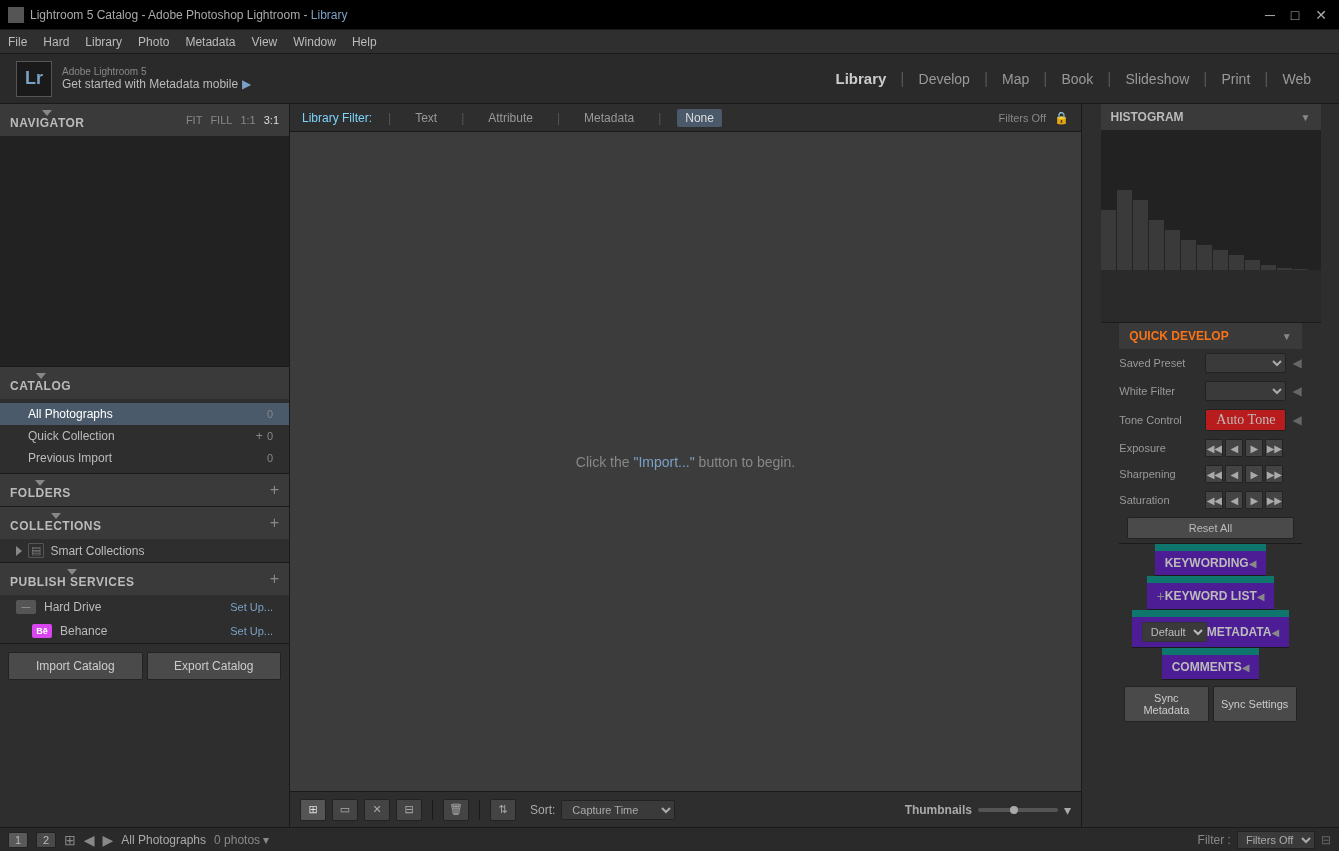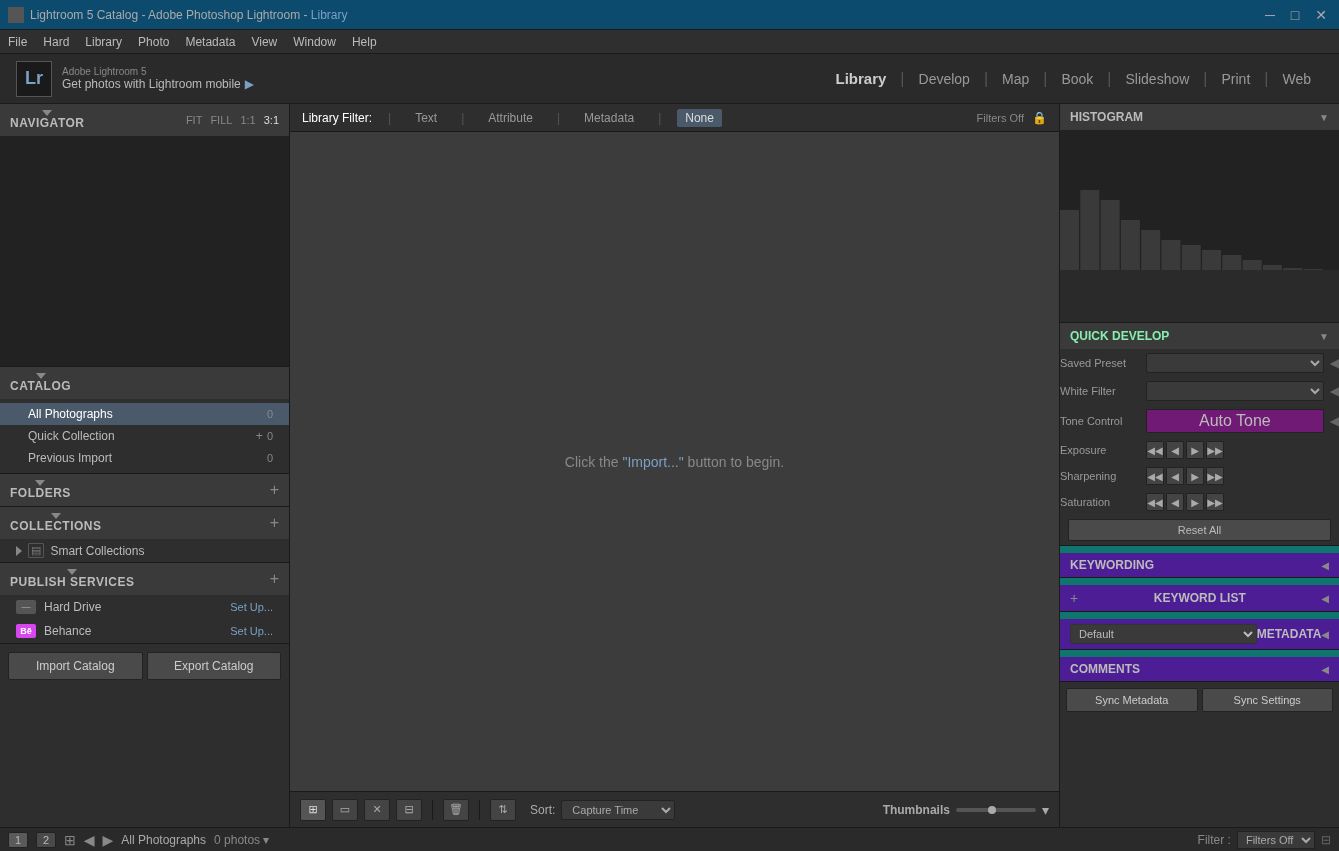--- a/index.html
+++ b/index.html
@@ -8,21 +8,21 @@
       background: #3a3a3a;
       color: #ccc;
       font-size: 12px;
       width: 1339px;
       height: 851px;
       overflow: hidden;
     }
 
     
     .title-bar {
-      background: #0c4a6e;
+      background: #000000;
       height: 30px;
       display: flex;
       align-items: center;
       justify-content: space-between;
       padding: 0 8px;
       border-bottom: 1px solid #1a1a1a;
     }
     .title-bar-left {
       display: flex;
       align-items: center;
@@ -246,20 +246,21 @@
       align-items: center;
       justify-content: center;
       font-size: 9px;
       color: #aaa;
     }
     .behance-icon {
       background: #d946ef;
       color: white;
       font-weight: bold;
       font-size: 9px;
+      margin-left: 16px;
     }
 
     
     .catalog-buttons {
       display: flex;
       gap: 4px;
       padding: 8px;
     }
     .catalog-btn {
       flex: 1;
@@ -285,21 +286,21 @@
     .library-filter {
       height: 28px;
       background: #2e2e2e;
       border-bottom: 1px solid #1a1a1a;
       display: flex;
       align-items: center;
       padding: 0 12px;
       gap: 16px;
     }
     .filter-label {
-      color: #ffffff;
+      color: #7dd3fc;
       font-size: 12px;
     }
     .filter-option {
       color: #999;
       font-size: 12px;
       cursor: pointer;
       padding: 2px 8px;
       border-radius: 2px;
     }
     .filter-option.active {
@@ -413,26 +414,27 @@
       left: 40%;
     }
     .thumb-dropdown {
       color: #aaa;
       font-size: 14px;
       cursor: pointer;
     }
 
     
     .right-panel {
-      width: 280px;
+      width: 258px;
       background: #2e2e2e;
       border-left: 1px solid #1a1a1a;
       display: flex;
       flex-direction: column;
       overflow-y: auto;
+      align-items: center;
     }
 
     
     .histogram-section {
       border-bottom: 1px solid #1a1a1a;
     }
     .histogram-header {
       display: flex;
       align-items: center;
       justify-content: space-between;
@@ -457,21 +459,21 @@
     }
     .qd-header {
       display: flex;
       align-items: center;
       justify-content: space-between;
       padding: 6px 10px;
       background: #3a3a3a;
       cursor: pointer;
     }
     .qd-title {
-      color: #86efac;
+      color: #f97316;
       font-size: 12px;
       font-weight: bold;
       text-transform: uppercase;
     }
     .qd-row {
       display: flex;
       align-items: center;
       padding: 4px 0;
       gap: 6px;
     }
@@ -502,29 +504,30 @@
       border: 1px solid #222;
       color: #aaa;
       font-size: 10px;
       cursor: pointer;
       display: flex;
       align-items: center;
       justify-content: center;
       border-radius: 1px;
     }
     .auto-tone-btn {
-      background: #701a75;
+      background: #b91c1c;
       border: 1px solid #222;
       color: #bbb;
-      font-size: 16px;
+      font-size: 14px;
       padding: 2px 10px;
       cursor: pointer;
       border-radius: 2px;
       flex: 1;
       text-align: center;
+      font-family: Liberation Serif, serif;
     }
     .right-arrow {
       color: #666;
       font-size: 12px;
     }
     .reset-all-btn {
       margin: 4px 8px;
       padding: 4px;
       background: #4a4a4a;
       border: 1px solid #222;
@@ -713,21 +716,21 @@
   <span class="menu-item">Window</span>
   <span class="menu-item">Help</span>
 </div>
 
 <div class="app-header">
   <div class="app-logo-area">
     <div class="lr-logo">Lr</div>
     <div class="app-logo-text">
       <span class="adobe-lightroom">Adobe Lightroom 5</span>
       <span class="get-started">
-        <span>Get photos with Lightroom mobile</span>
+        <span>Get started with Metadata mobile</span>
         <span style="cursor:pointer;color:#7aa0c4;">▶</span>
       </span>
     </div>
   </div>
   <nav class="nav-modules">
     <span class="nav-module active">Library</span>
     <span class="nav-sep">|</span>
     <span class="nav-module">Develop</span>
     <span class="nav-sep">|</span>
     <span class="nav-module">Map</span>

